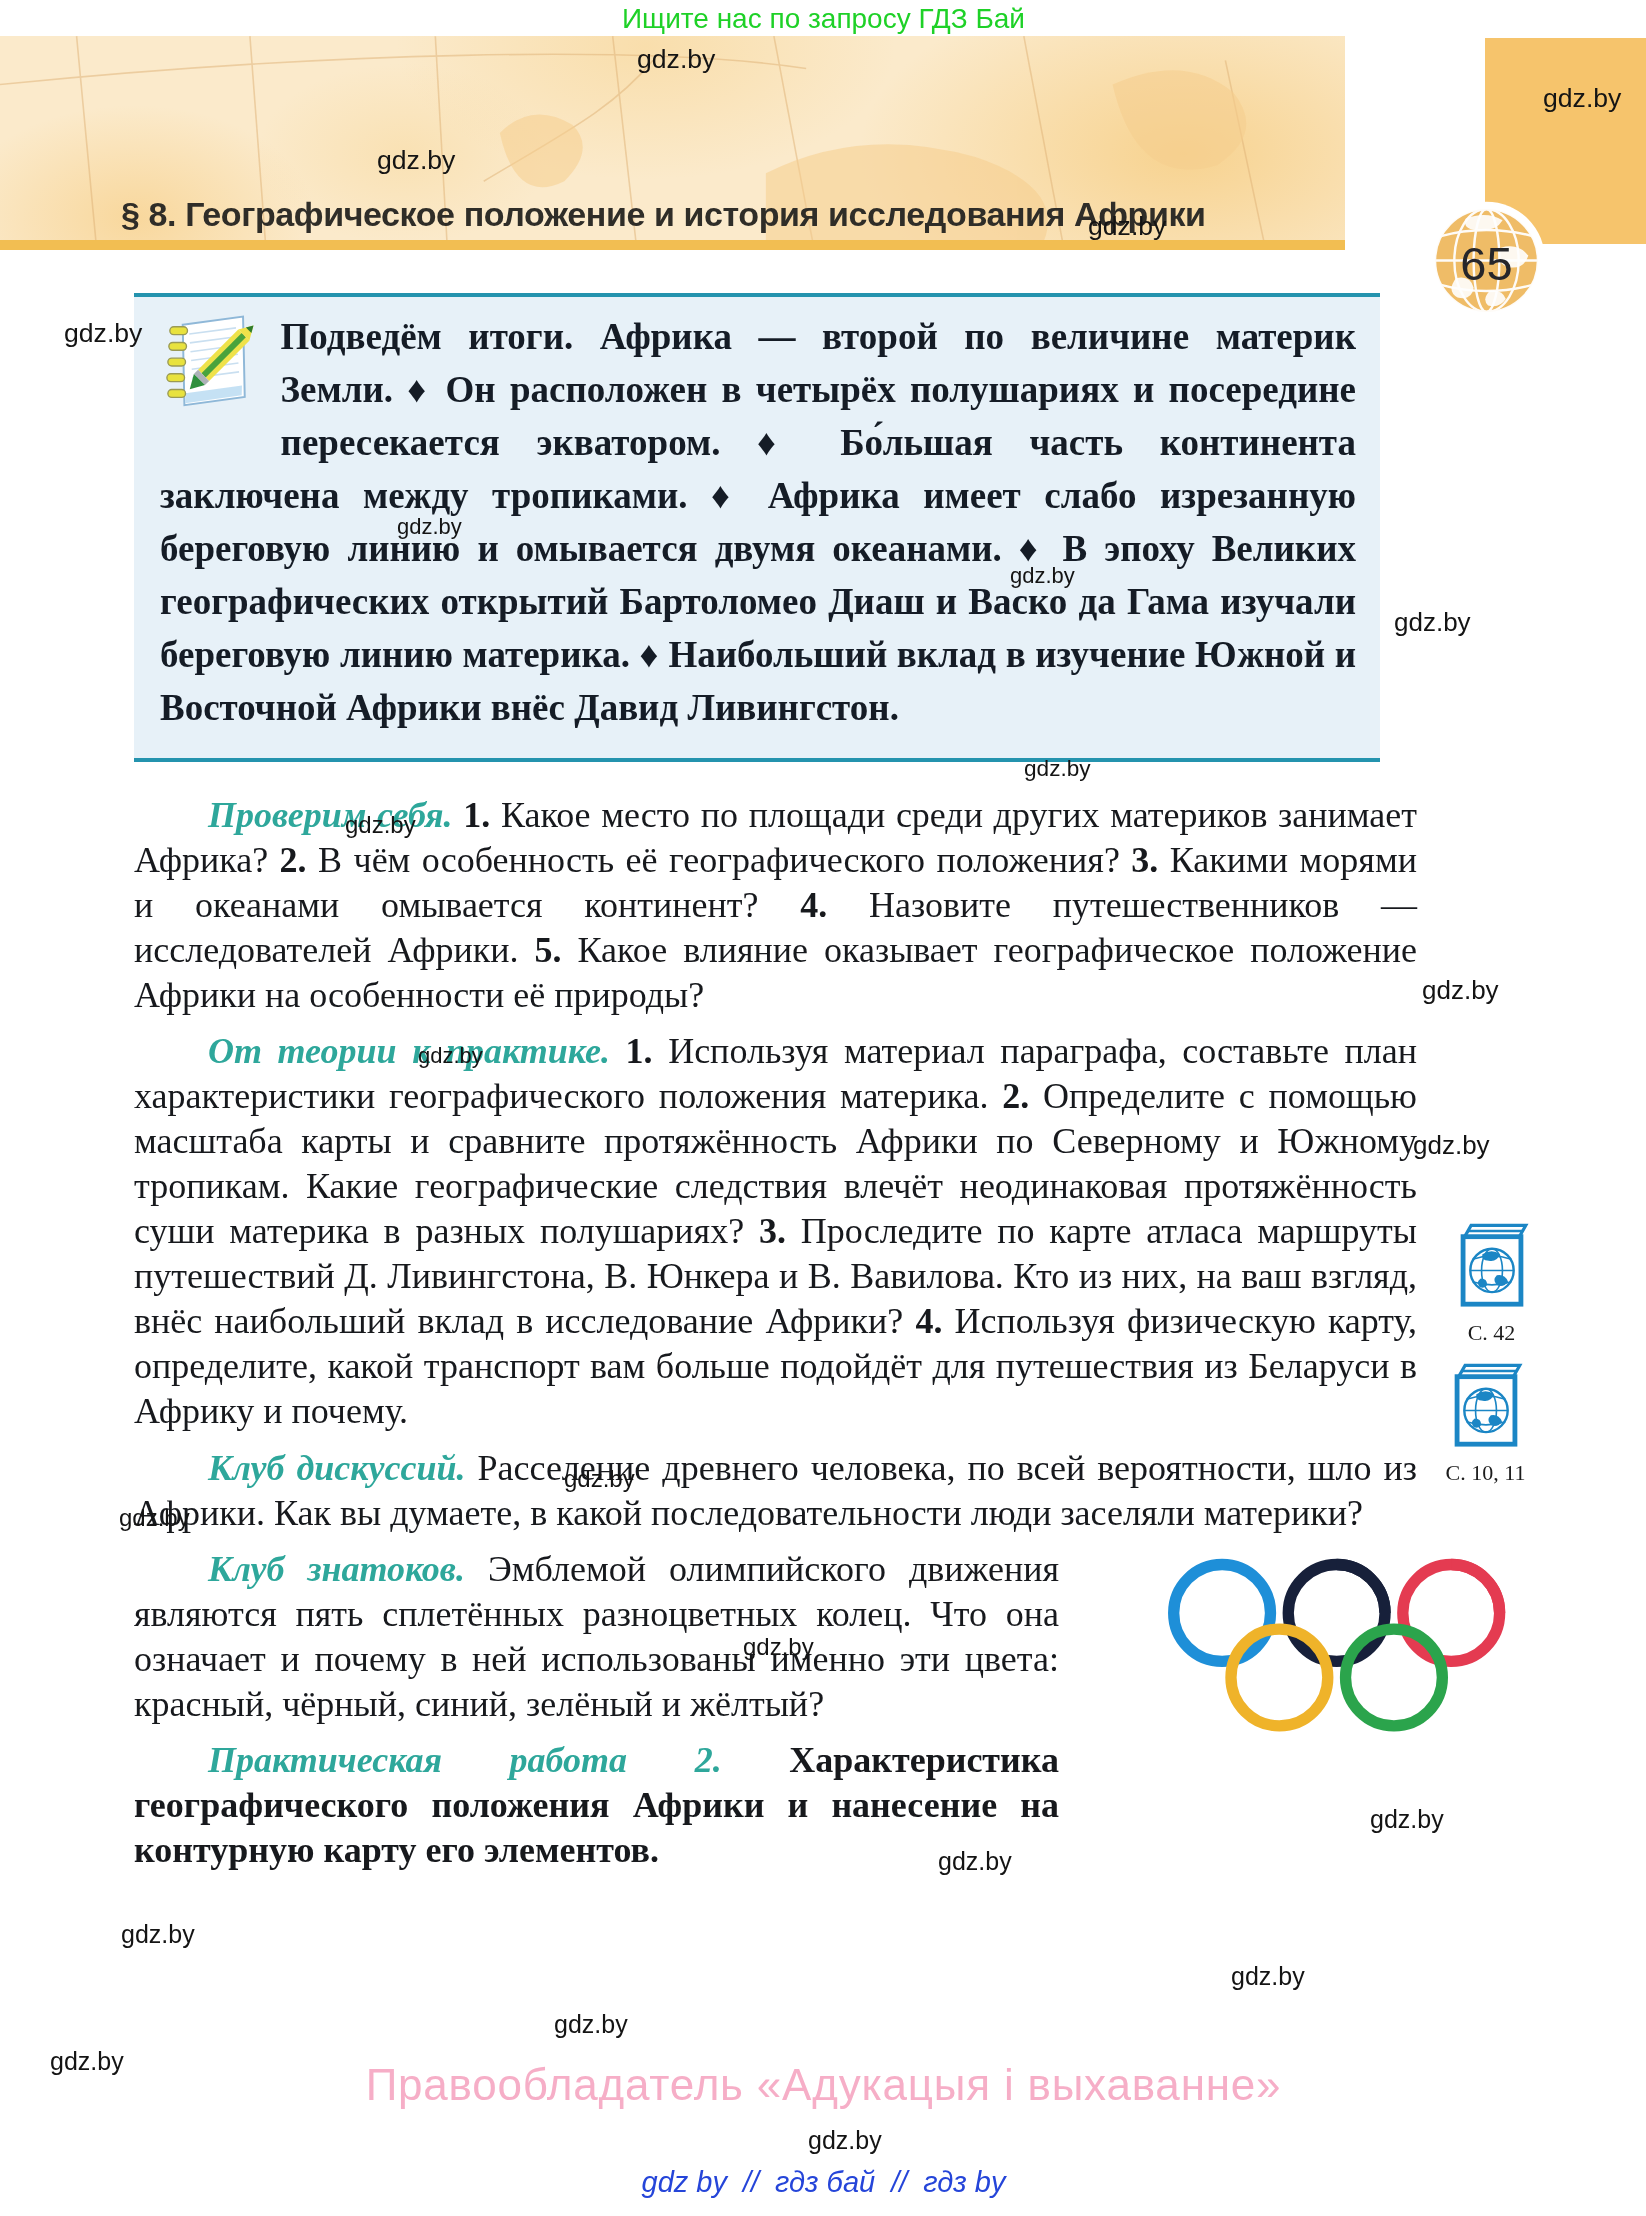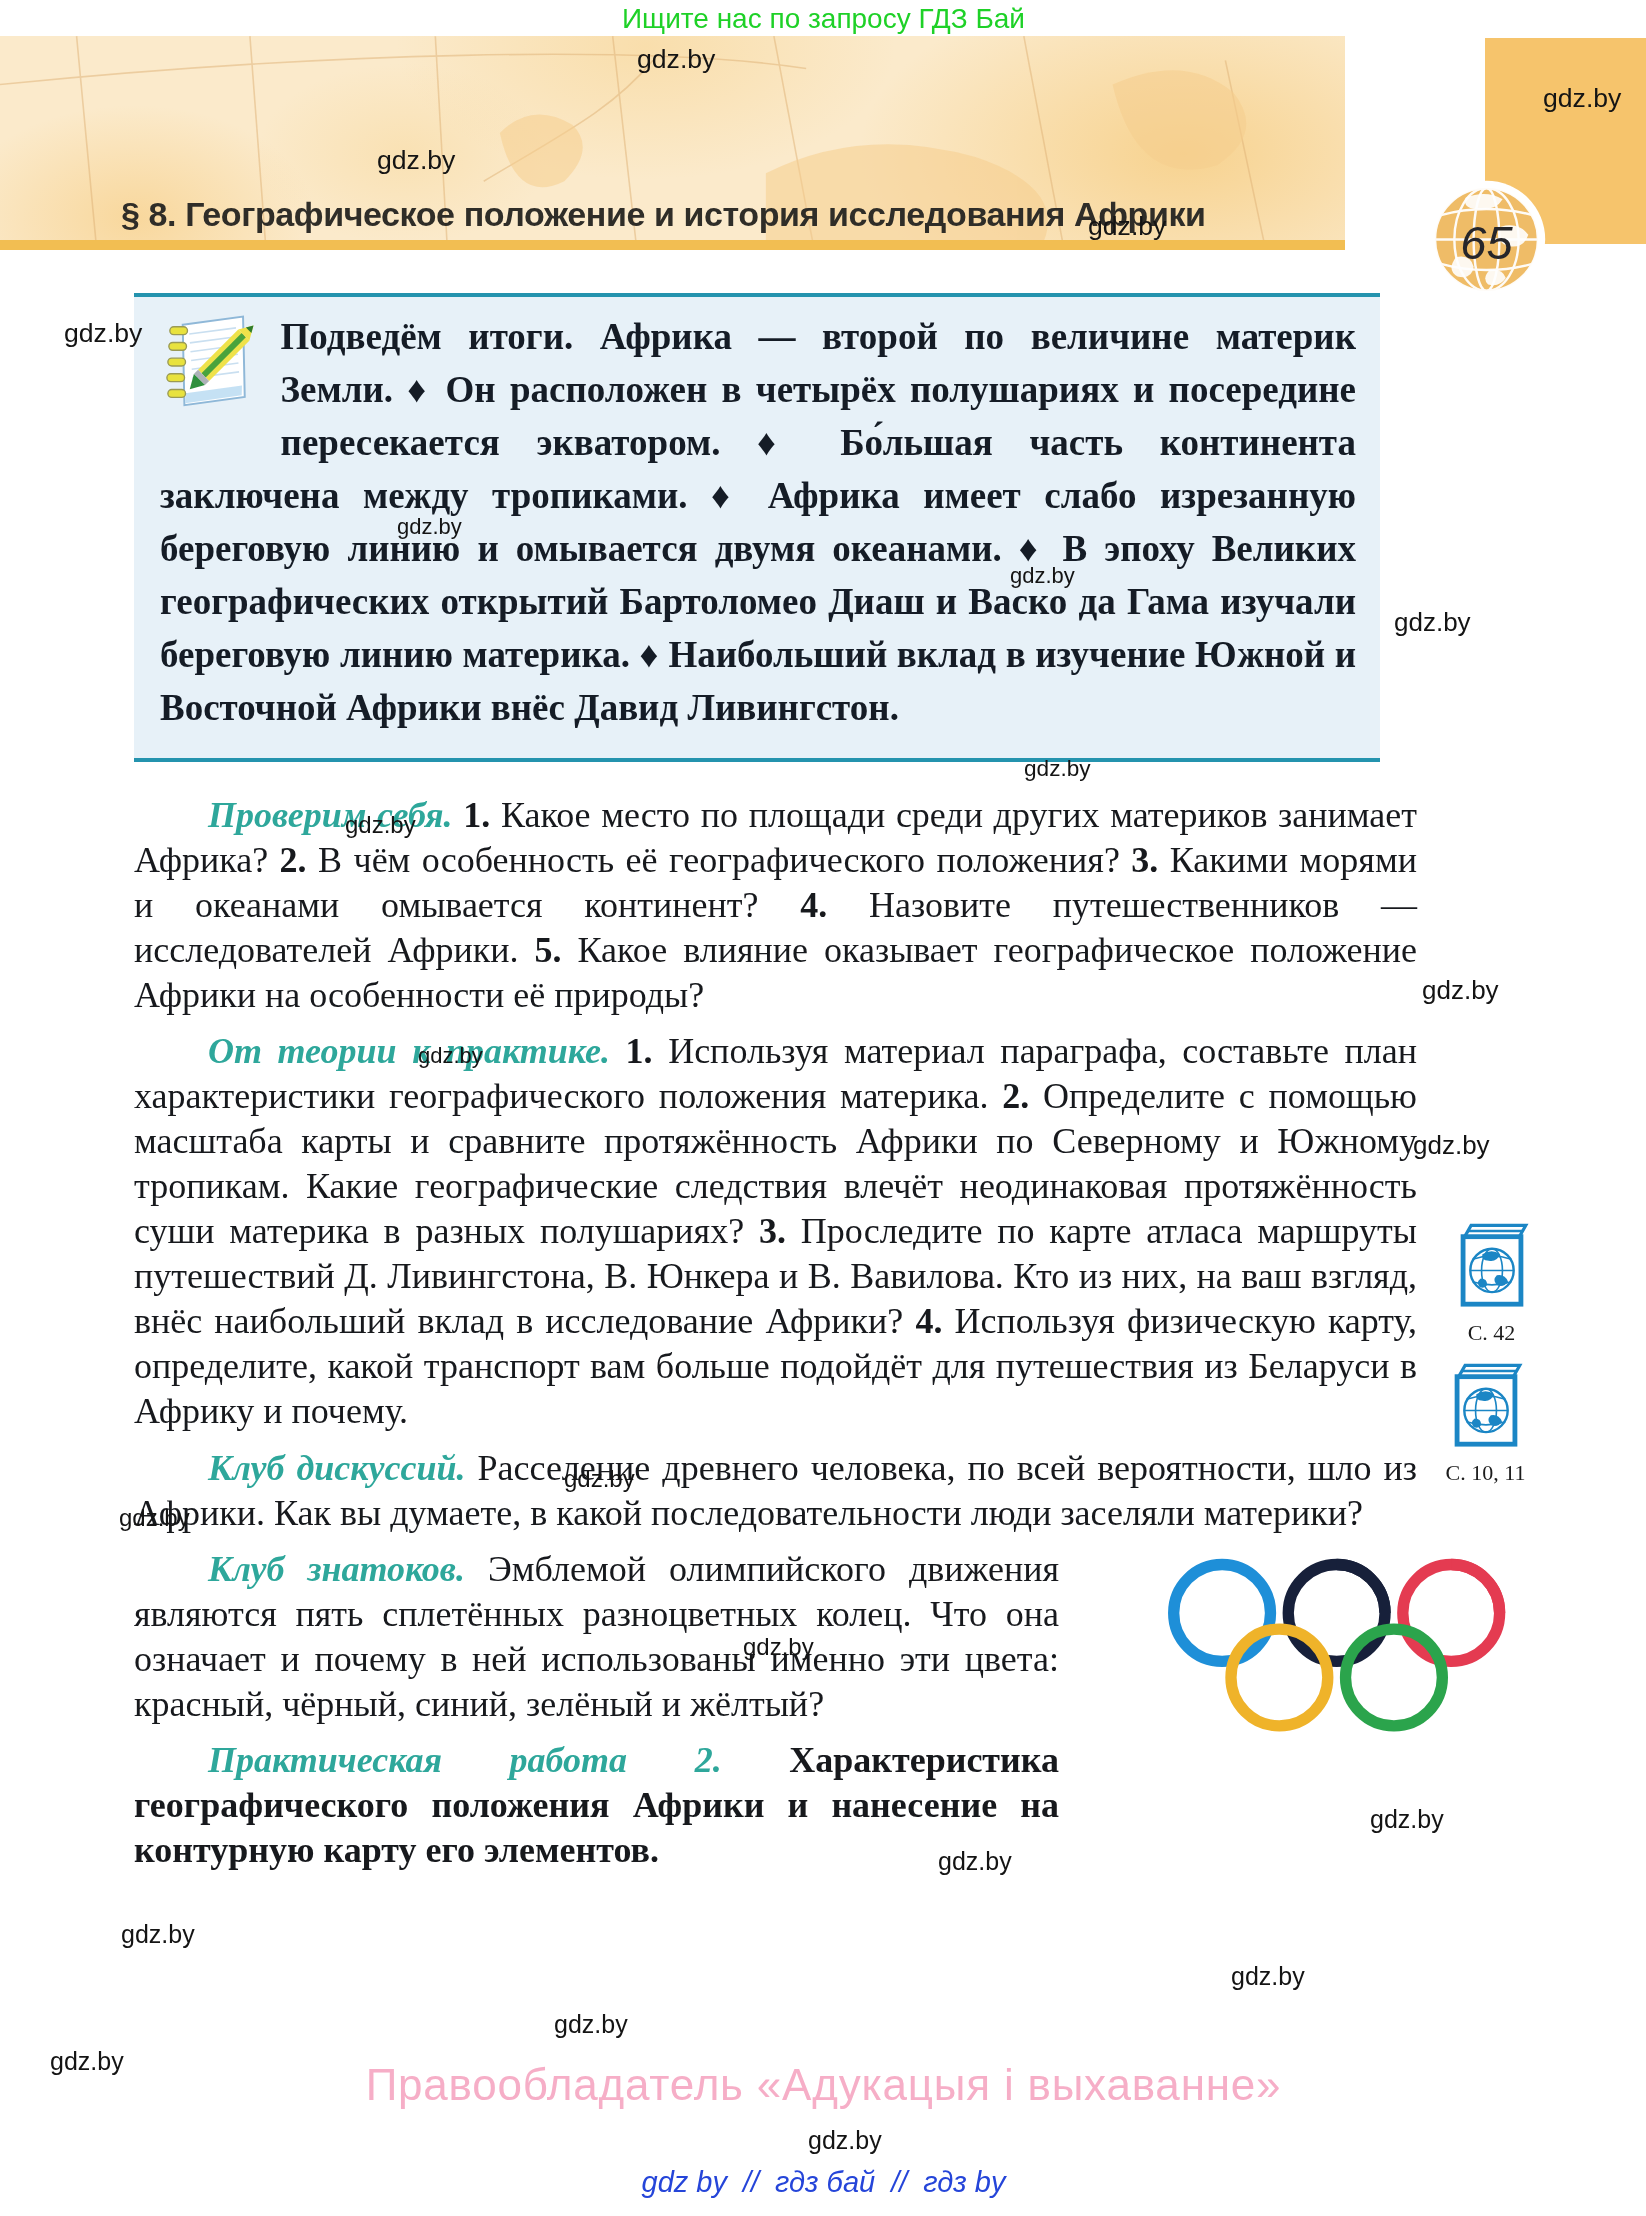--- a/index.html
+++ b/index.html
@@ -21,21 +21,21 @@
   .header-band svg.map-decor{position:absolute;top:0;left:0;}
   .header-strip{position:absolute;left:0;bottom:0;width:100%;height:10.5px;background:#F2BE52;}
   .page-title{position:absolute;left:121px;bottom:16px;margin:0;
      font-family:"Liberation Sans",sans-serif;font-weight:600;letter-spacing:-0.4px;
      font-size:34px;color:#2F2D28;}
 
   
   .orange-box{position:absolute;top:38px;left:1485px;width:161px;height:206px;background:#F6C46C;}
 
   
-  .page-badge{position:absolute;left:1427px;top:180px;width:119px;height:119px;z-index:5;font-style:italic;}
+  .page-badge{position:absolute;left:1427px;top:201px;width:119px;height:119px;z-index:5;}
   .page-badge .num{position:absolute;left:0;top:35px;width:100%;text-align:center;
      font-family:"Liberation Sans",sans-serif;font-size:47px;color:#26262a;}
 
   
   .content{position:absolute;left:134px;top:293px;width:1283px;}
 
   .summary-box{box-sizing:border-box;width:1246px;background:#E7F1F8;
      border-top:4px solid #2493AE;border-bottom:4px solid #2493AE;
      padding:13px 24px 24px 26px;}
   .summary-box p{margin:0;font-weight:bold;font-size:37px;line-height:53px;

